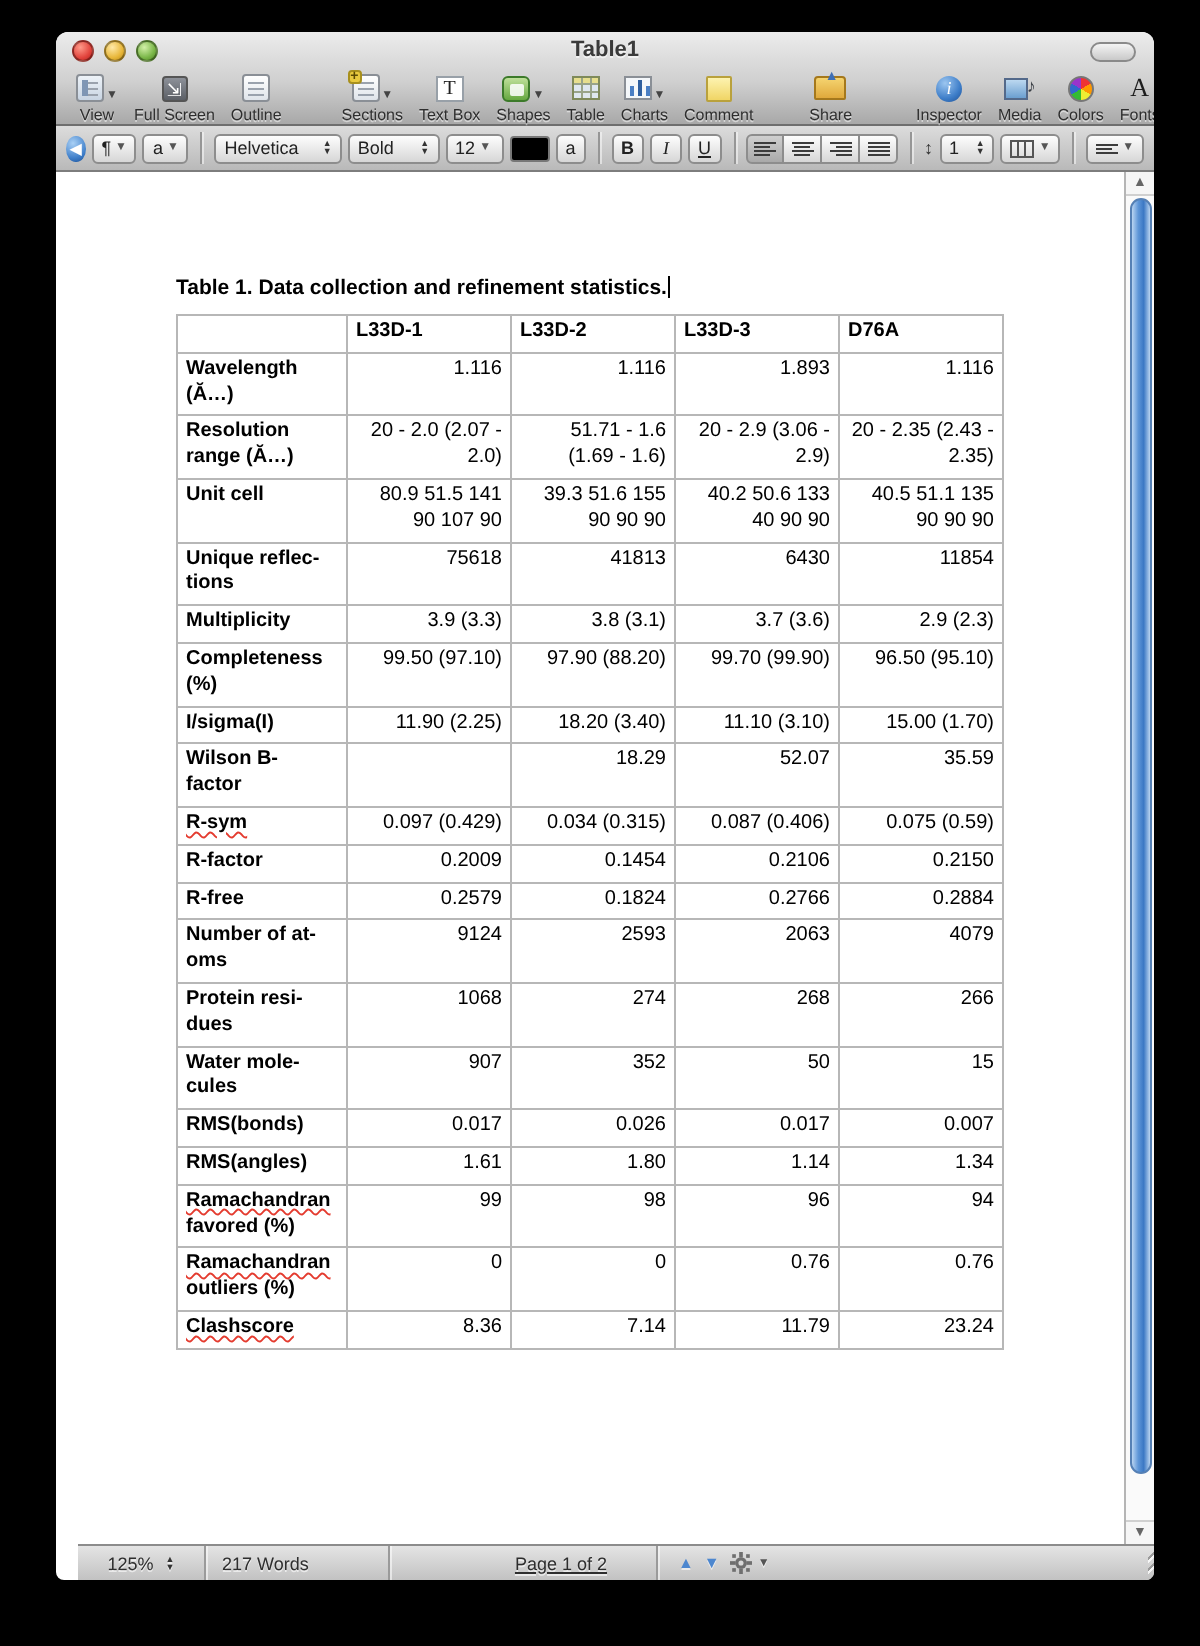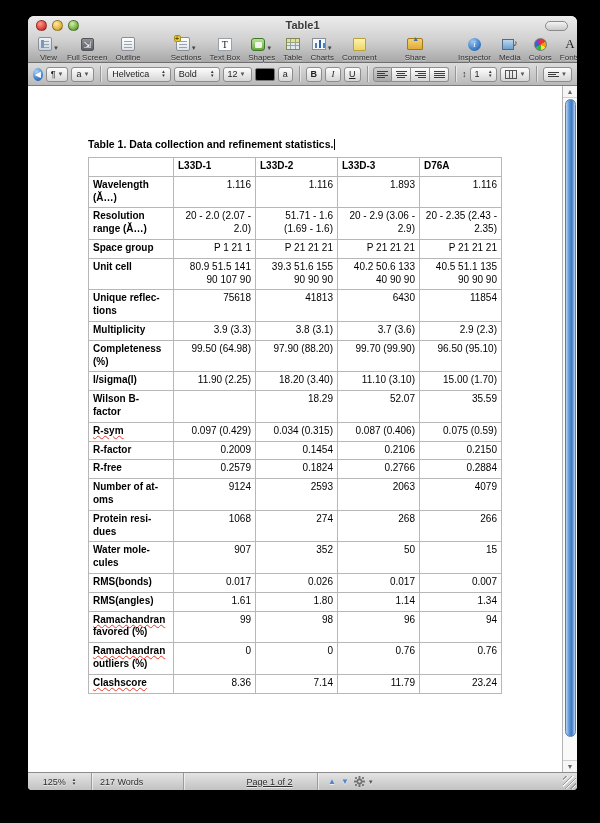--- a/index.html
+++ b/index.html
@@ -102,21 +102,21 @@
   .misspelled{text-decoration:underline;text-decoration-style:wavy;text-decoration-color:#e43b2f;
     text-decoration-thickness:1px;text-underline-offset:1px;}
   
   .scrollbar{position:absolute;right:0;top:0;bottom:0;width:15px;background:#fafafa;border-left:1px solid #b5b5b5;}
   .sb-btn{position:absolute;left:0;width:100%;height:12px;text-align:center;font-size:7px;color:#666;line-height:12px;background:#f6f6f6;}
   .sb-btn.up{top:0;border-bottom:1px solid #d0d0d0;}
   .sb-btn.down{bottom:0;border-top:1px solid #d0d0d0;}
   .sb-thumb{position:absolute;left:1.5px;width:11px;top:13px;height:638px;border-radius:6px;
     background:linear-gradient(to right,#b9d4f1,#5e96d8 35%,#3b78c4 65%,#b9d4f1);border:1px solid #5580b5;}
   
-  .statusbar{position:absolute;left:0;bottom:0;width:100%;height:18px;
+  .statusbar{position:absolute;left:11px;bottom:0;width:100%;height:18px;
     background:linear-gradient(#e4e4e4,#c2c2c2);border-top:1px solid #8c8c8c;
     display:flex;font-size:9px;color:#2e2e2e;text-shadow:0 1px 0 rgba(255,255,255,.6);}
   .sb-seg{height:100%;display:flex;align-items:center;justify-content:center;gap:4px;
     border-right:1px solid #9a9a9a;box-shadow:1px 0 0 rgba(255,255,255,.55);padding:0 8px;}
   .seg-zoom{width:64px;} .seg-words{width:92px;justify-content:flex-start;} .seg-page{width:96px;text-decoration:underline;}
   .nav-cluster{display:flex;align-items:center;gap:5px;padding:0 10px;}
   .tri{font-size:8px;color:#4d87cf;} 
   .gear-dd{font-size:6px;color:#555;margin-left:-2px;}
   .grip{position:absolute;right:1px;bottom:1px;width:13px;height:13px;
     background:repeating-linear-gradient(135deg,transparent 0 2px,#9a9a9a 2px 3px,rgba(255,255,255,.8) 3px 4px);}
@@ -359,27 +359,20 @@
             </tr>
             <tr>
               <th>Resolution
 range (Ă…)</th>
               <td>20  - 2.0 (2.07 - 2.0)</td>
               <td>51.71  - 1.6 (1.69 - 1.6)</td>
               <td>20  - 2.9 (3.06 - 2.9)</td>
               <td>20  - 2.35 (2.43 - 2.35)</td>
             </tr>
             <tr>
-              <th>Space group</th>
-              <td>P 1 21 1</td>
-              <td>P 21 21 21</td>
-              <td>P 21 21 21</td>
-              <td>P 21 21 21</td>
-            </tr>
-            <tr>
               <th>Unit cell</th>
               <td>80.9 51.5 141 90 107 90</td>
               <td>39.3 51.6 155 90 90 90</td>
               <td>40.2 50.6 133 40 90 90</td>
               <td>40.5 51.1 135 90 90 90</td>
             </tr>
             <tr>
               <th>Unique reflec-
 tions</th>
               <td>75618</td>
@@ -390,21 +383,21 @@
             <tr>
               <th>Multiplicity</th>
               <td>3.9 (3.3)</td>
               <td>3.8 (3.1)</td>
               <td>3.7 (3.6)</td>
               <td>2.9 (2.3)</td>
             </tr>
             <tr>
               <th>Completeness
 (%)</th>
-              <td>99.50 (64.98)</td>
+              <td>99.50 (97.10)</td>
               <td>97.90 (88.20)</td>
               <td>99.70 (99.90)</td>
               <td>96.50 (95.10)</td>
             </tr>
             <tr>
               <th>I/sigma(I)</th>
               <td>11.90 (2.25)</td>
               <td>18.20 (3.40)</td>
               <td>11.10 (3.10)</td>
               <td>15.00 (1.70)</td>

